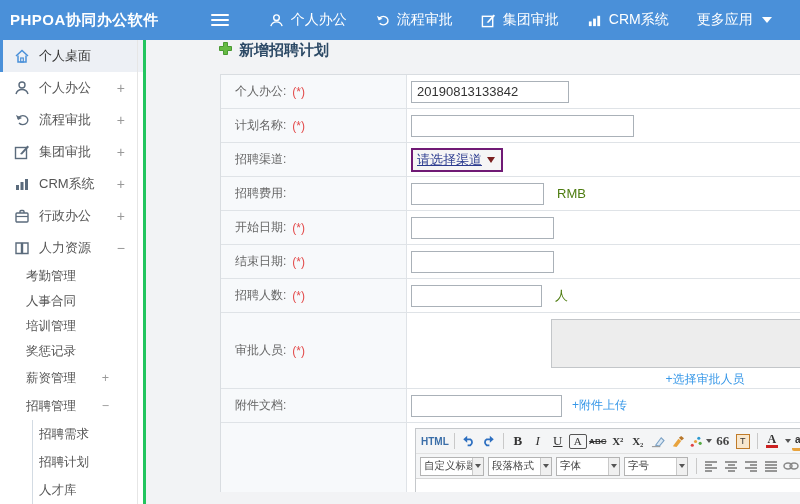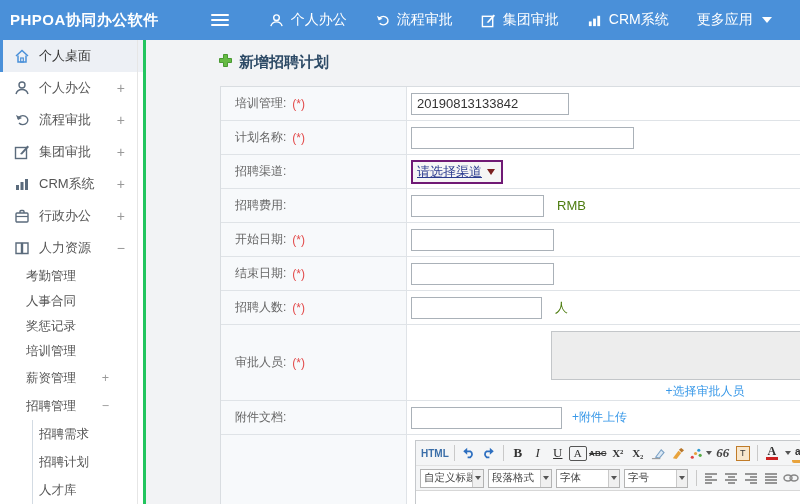--- a/index.html
+++ b/index.html
@@ -31,21 +31,21 @@
   .sub-item { height:25px; display:flex; align-items:center; padding:0 34px 0 26px;
               font-size:12.5px; color:#555; cursor:pointer; }
   .sub-item .lbl { flex:1; }
   .sub-item .exp { color:#999; }
   .sub-item.tall { height:28px; }
   .subsub-group { margin-left:32px; border-left:1px solid #d3dbe3; }
   .subsub-item { height:28px; display:flex; align-items:center; padding-left:6px;
                  font-size:12.5px; color:#555; cursor:pointer; }
 
   
-  .main { position:absolute; left:146px; top:40px; width:654px; height:464px; overflow:hidden; }
+  .main { position:absolute; left:146px; top:28px; width:654px; height:464px; overflow:hidden; }
   .page-title { position:absolute; left:72px; top:13px; display:flex; align-items:center; gap:6px; }
   .page-title .txt { font-size:15px; font-weight:bold; color:#2d4a66; }
 
   .form-table { position:absolute; left:74px; top:46px; width:770px;
                 border:1px solid #d9dde1; border-bottom:none; background:#fff; }
   .frow { display:flex; border-bottom:1px solid #dfe3e7; }
   .fl { width:186px; flex:none; background:#f7f9fb; border-right:1px solid #dfe3e7;
         display:flex; align-items:center; padding-left:14px; font-size:12px; color:#666; }
   .fl .req { color:#e34c4c; margin-left:6px; }
   .fv { flex:1; background:#fff; display:flex; align-items:center; padding-left:4px; font-size:13px; color:#333; }
@@ -85,21 +85,21 @@
   .tbtn { height:20px; min-width:18px; display:flex; align-items:center; justify-content:center;
           margin:0 1px; font-size:12px; color:#333; cursor:pointer; border-radius:2px; }
   .tsep { width:1px; height:16px; background:#c9c9c9; margin:0 4px; flex:none; }
   .b-html { font-size:10px; font-weight:bold; color:#3a6ea8; letter-spacing:0; }
   .b-b { font-family:"Liberation Serif",serif; font-weight:bold; font-size:13px; }
   .b-i { font-family:"Liberation Serif",serif; font-style:italic; font-size:13px; }
   .b-u { font-family:"Liberation Serif",serif; text-decoration:underline; font-size:13px; }
   .b-boxa { font-family:"Liberation Serif",serif; font-size:11px; border:1px solid #555; padding:0 2px; height:15px; }
   .b-abc { font-size:8px; font-weight:bold; text-decoration:line-through; }
   .b-x { font-size:11px; font-weight:bold; font-family:"Liberation Serif",serif; }
-  .b-quote { font-family:"Liberation Serif",serif; font-weight:bold; font-size:13px; color:#444;font-style:italic; }
+  .b-quote { font-family:"Liberation Serif",serif; font-weight:bold; font-size:13px; color:#444; }
   .b-paste { width:14px; height:15px; border:1px solid #c07b28; background:#f8e7cd;
              font-size:9px; color:#333; display:flex; align-items:center; justify-content:center; }
   .b-fontA { flex-direction:column; gap:1px; }
   .b-fontA .a { font-size:12px; font-weight:bold; line-height:10px; font-family:"Liberation Serif",serif; }
   .b-fontA .bar { width:12px; height:3px; background:#cc2222; }
   .b-hl { font-size:10px; font-weight:bold; border-bottom:3px solid #e8a33d; line-height:12px; }
   .mini-caret { width:0; height:0; border-left:3px solid transparent; border-right:3px solid transparent;
                 border-top:4px solid #555; margin-left:3px; }
   .tsel { display:flex; align-items:center; height:19px; width:64px; border:1px solid #b3b3b3;
           background:#fff; margin-right:4px; cursor:pointer; }
@@ -226,24 +226,24 @@
       <span class="exp">−</span>
     </div>
 
     <div class="sub-item">
       <span class="lbl">考勤管理</span>
     </div>
     <div class="sub-item">
       <span class="lbl">人事合同</span>
     </div>
     <div class="sub-item">
+      <span class="lbl">培训管理</span>
+    </div>
+    <div class="sub-item">
       <span class="lbl">奖惩记录</span>
-    </div>
-    <div class="sub-item">
-      <span class="lbl">培训管理</span>
     </div>
     <div class="sub-item tall">
       <span class="lbl">薪资管理</span>
       <span class="exp">+</span>
     </div>
     <div class="sub-item tall">
       <span class="lbl">招聘管理</span>
       <span class="exp">−</span>
     </div>
 
@@ -266,21 +266,21 @@
       <span><svg width="15" height="15" viewBox="0 0 15 15">
             <path d="M5.5 1.5 h4 v4 h4 v4 h-4 v4 h-4 v-4 h-4 v-4 h4 z" fill="#66bb44" stroke="#4a9933" stroke-width="1"></path>
           </svg></span>
       <span class="txt">新增招聘计划</span>
     </div>
 
     <div class="form-table">
 
       <div class="frow h34">
         <div class="fl">
-            <span>培训管理:</span>
+            <span>个人办公:</span>
             <span class="req">(*)</span>
           </div>
         <div class="fv">
             <input class="txt in-code" value="20190813133842" style="">
           </div>
       </div>
 
       <div class="frow h34">
         <div class="fl">
             <span>计划名称:</span>

